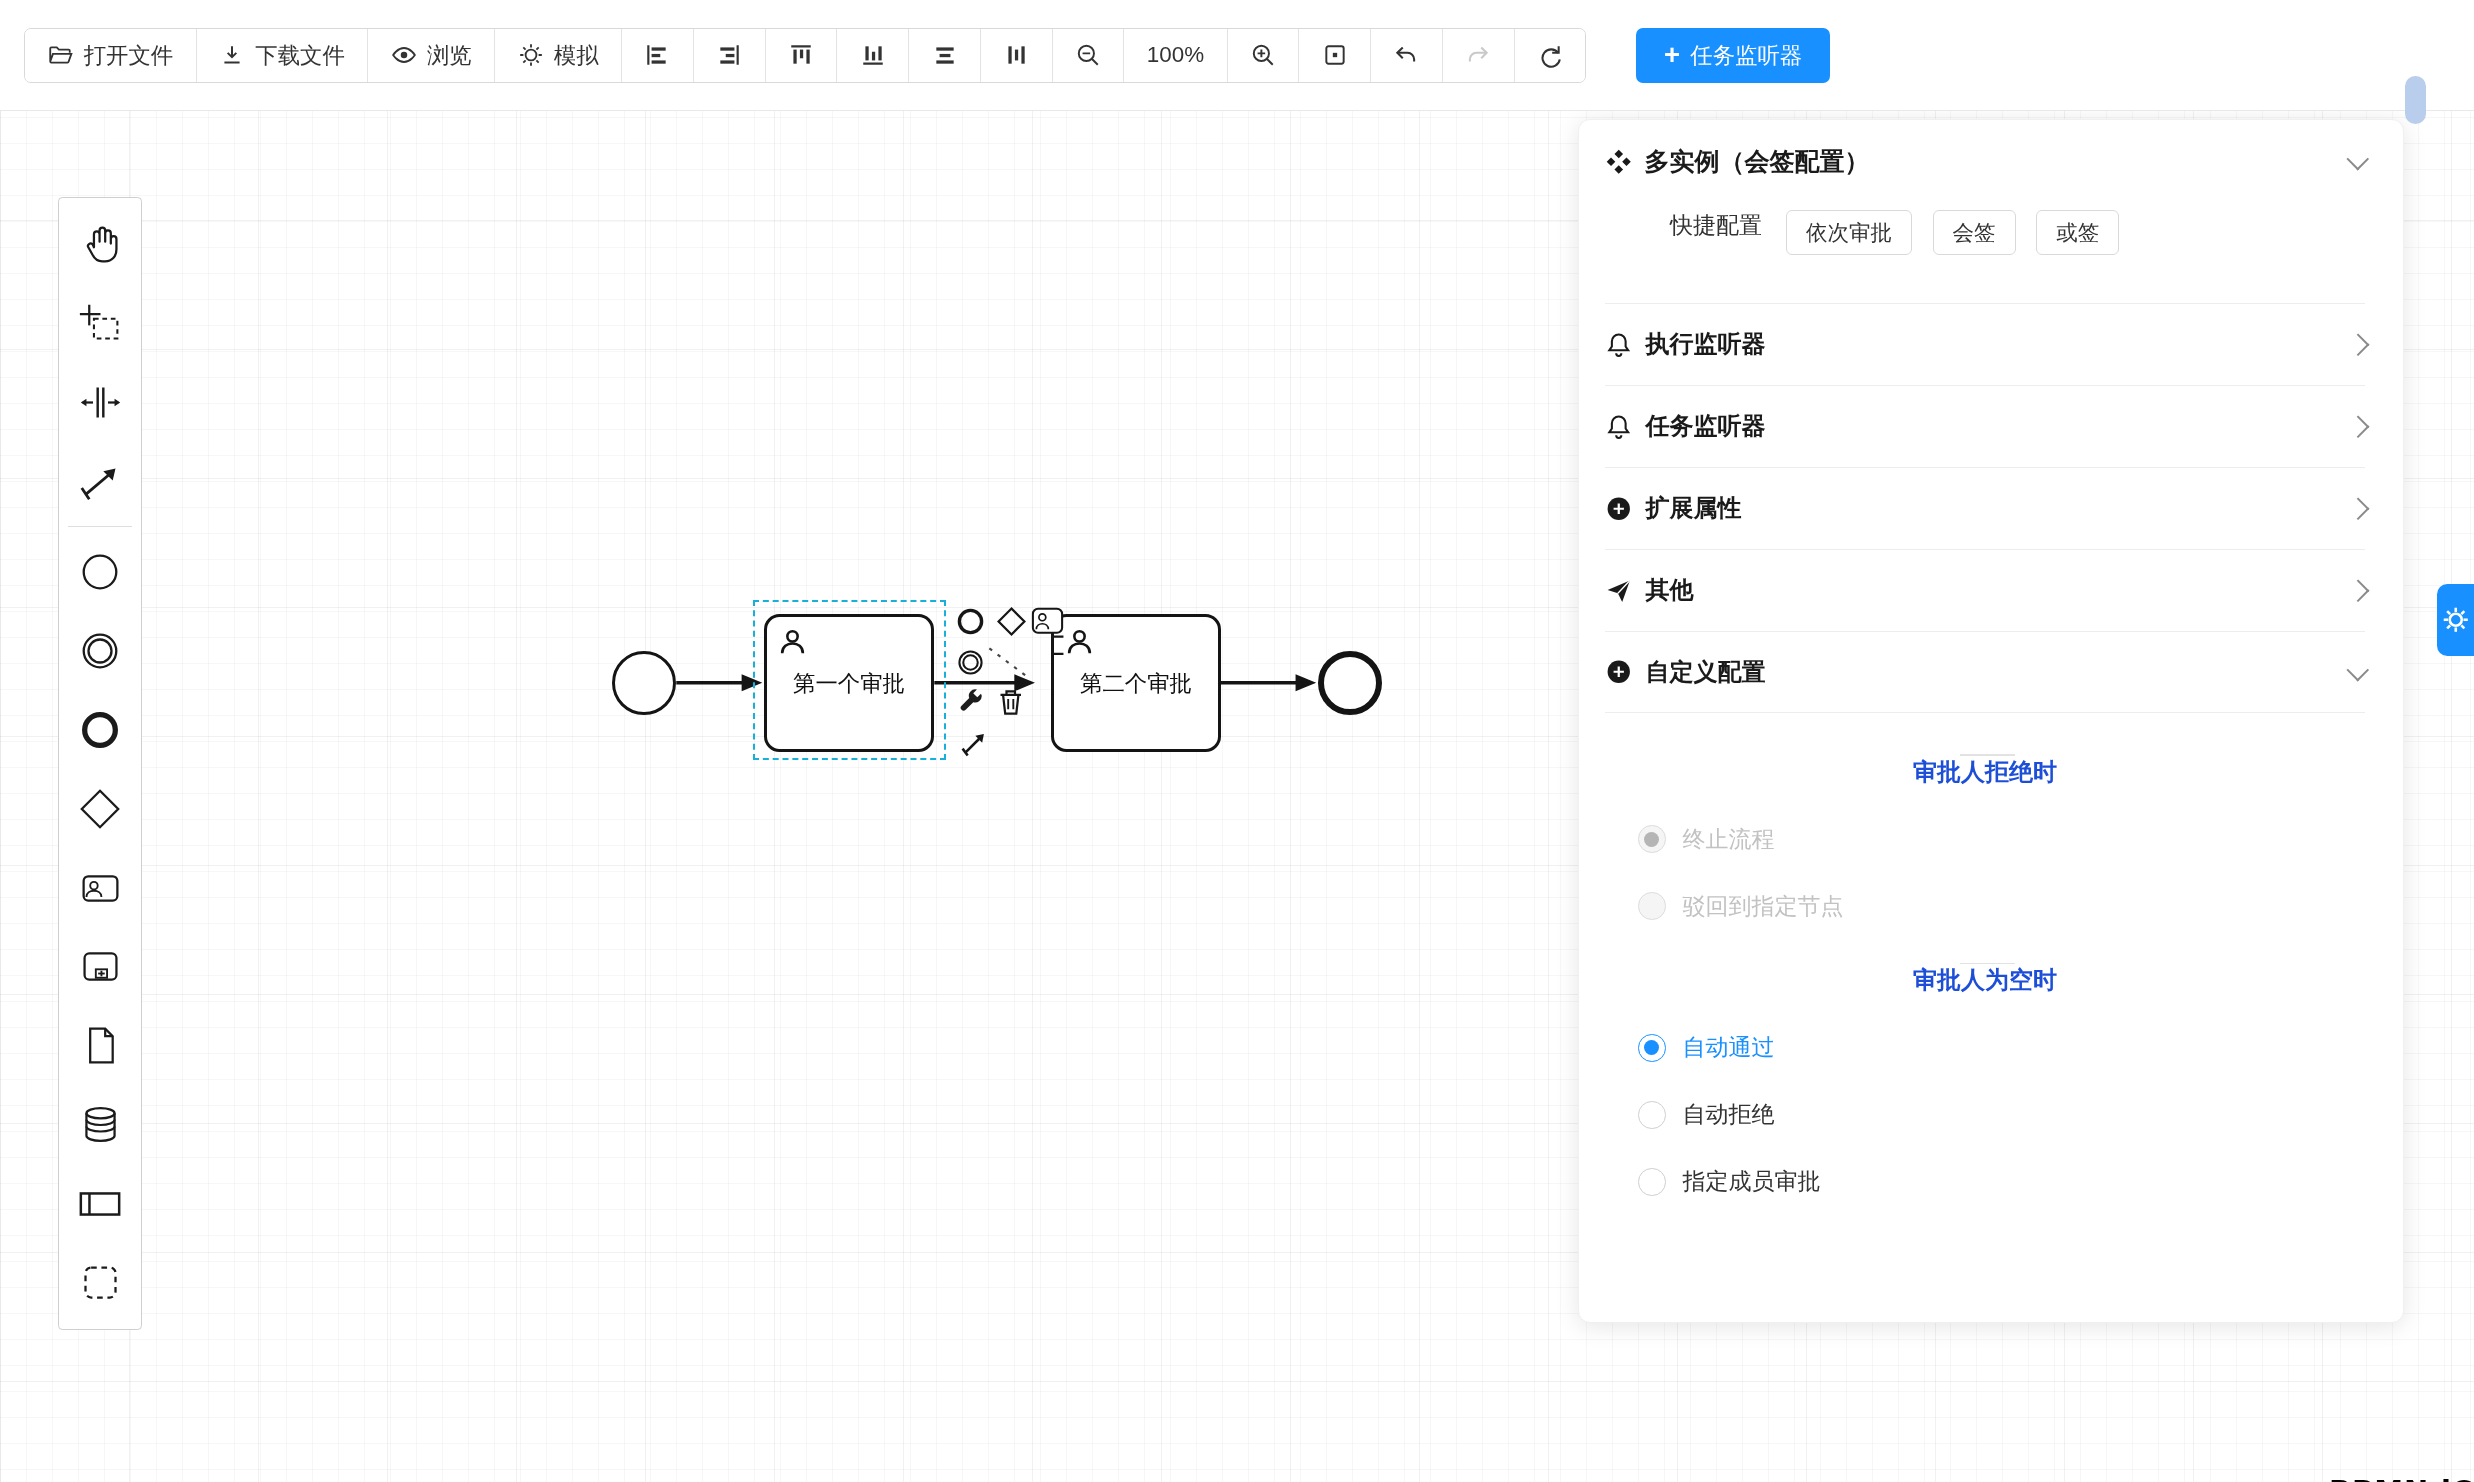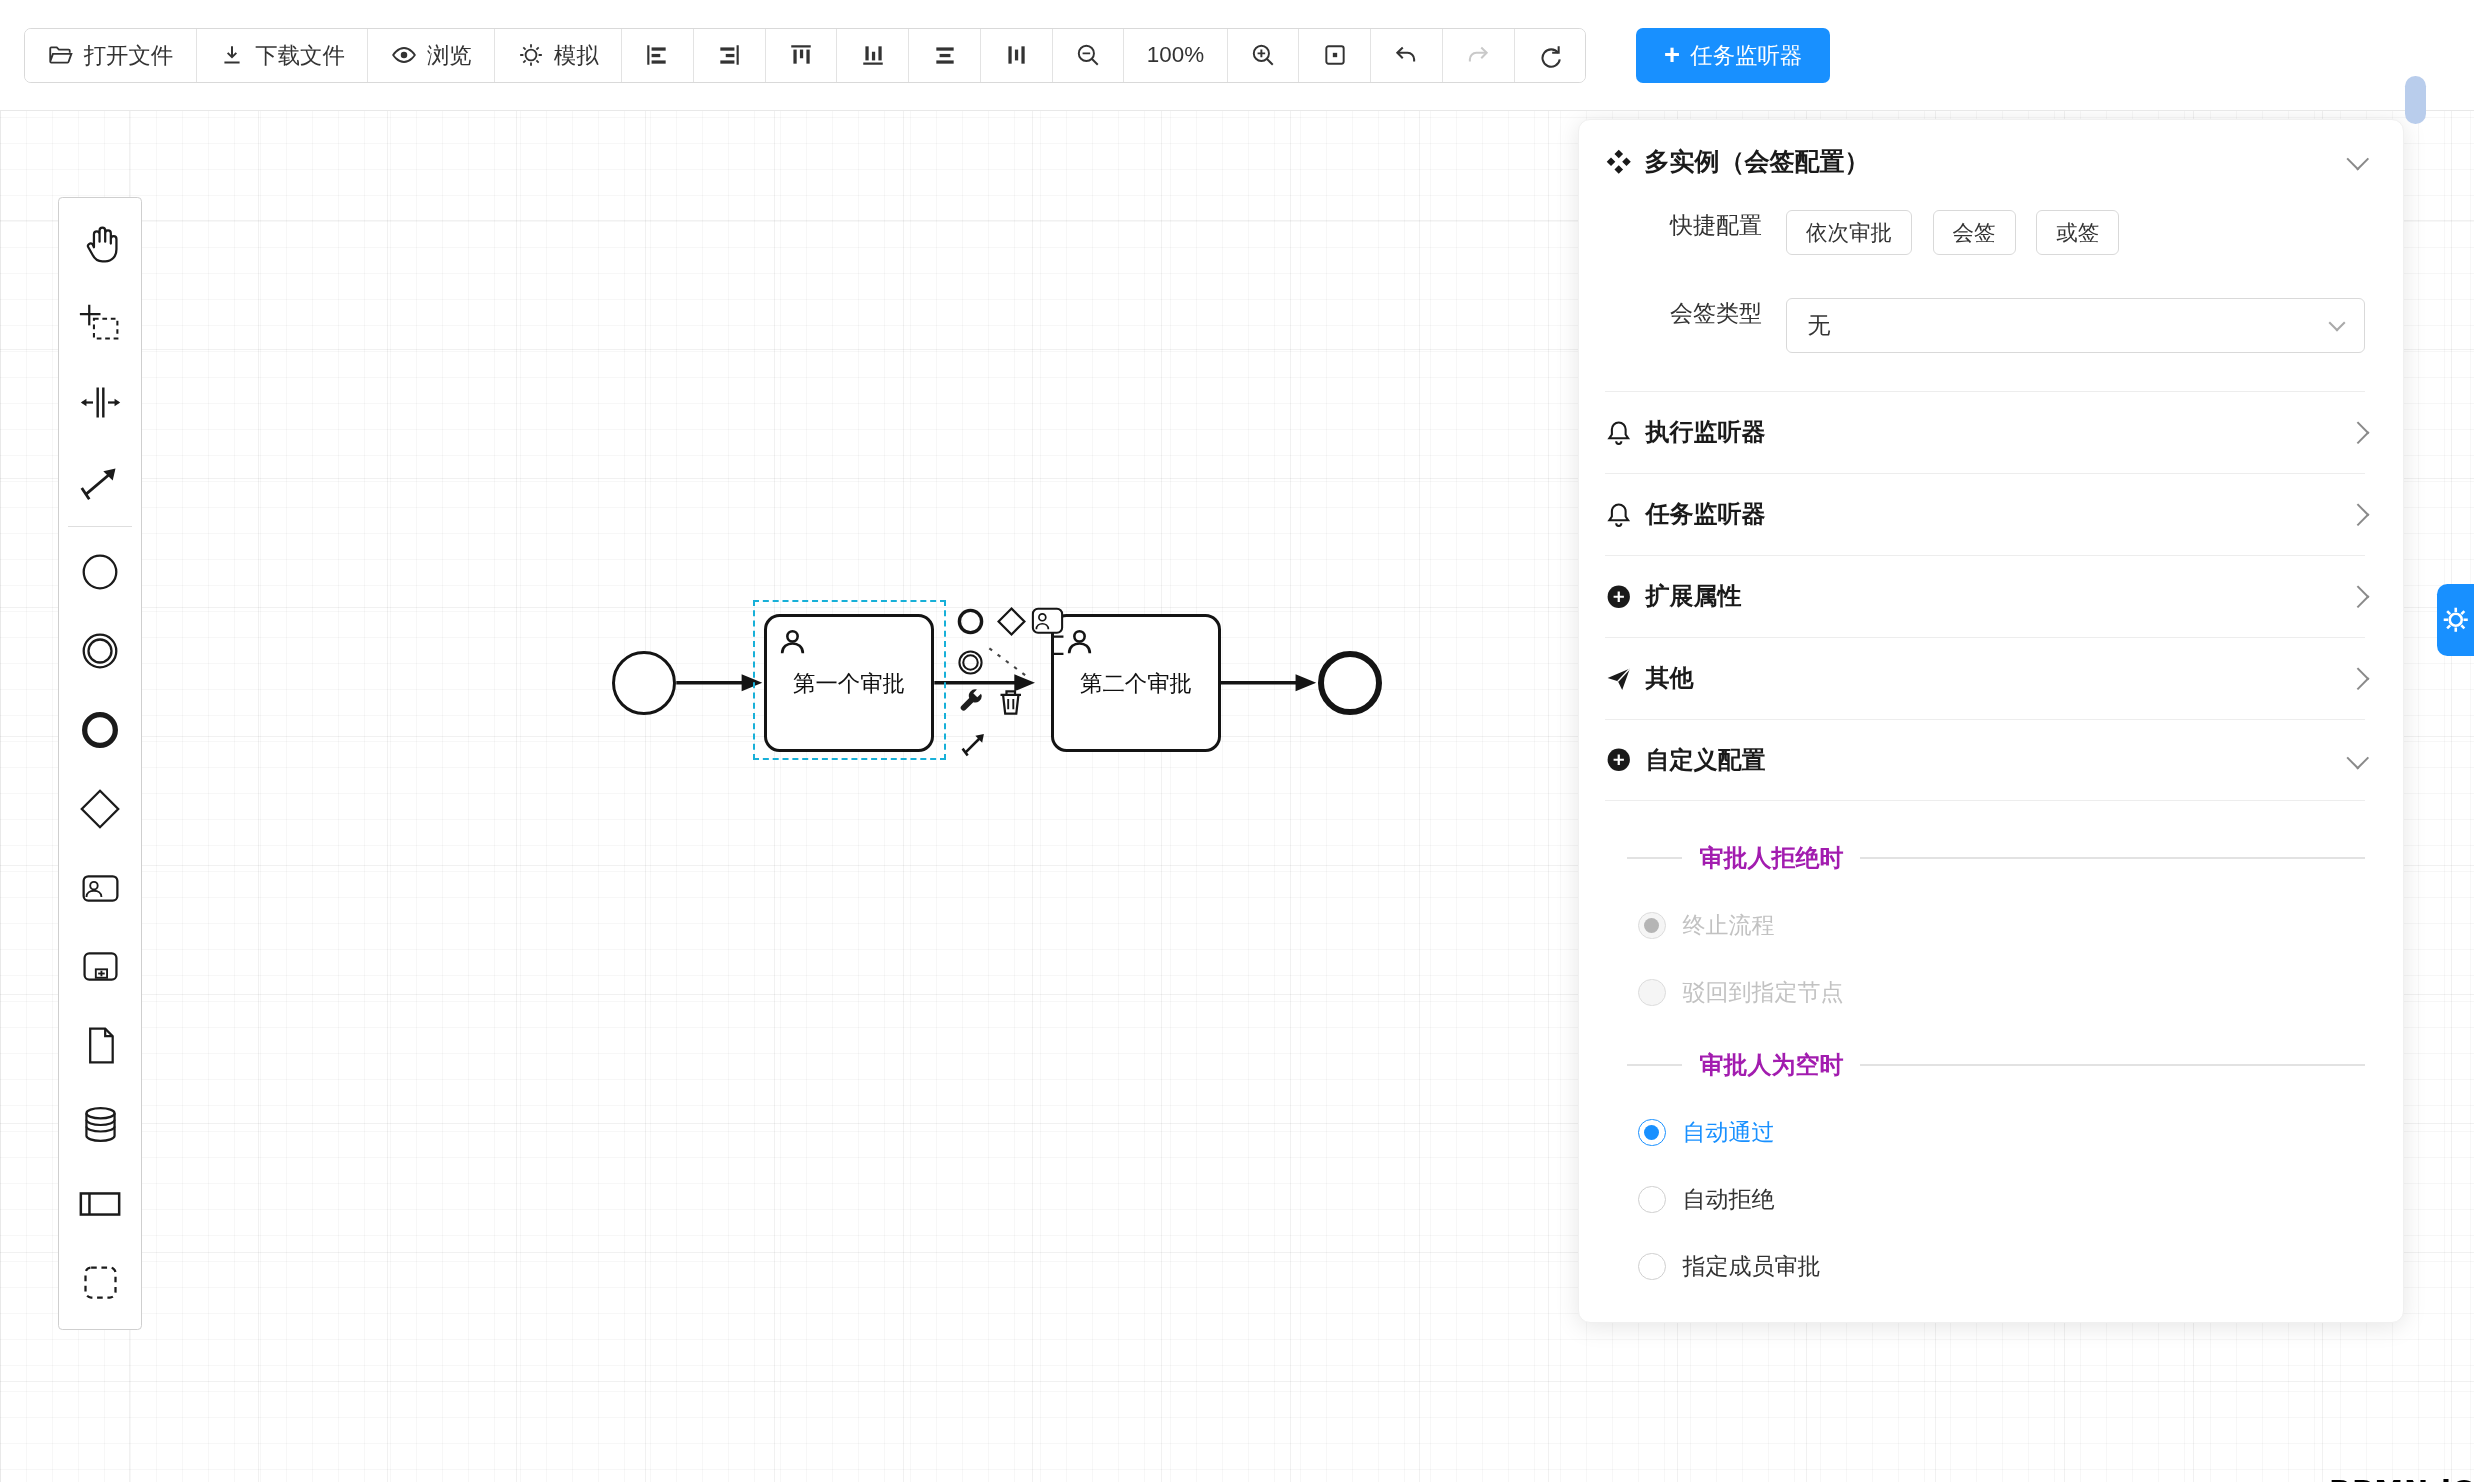--- a/index.html
+++ b/index.html
@@ -70,21 +70,21 @@
   .q-btn { border:0.9px solid #d9d9d9; border-radius:6px; background:#fff; height:45px; padding:0 19px;
     font-size:21.5px; color:#333; margin-right:20.6px; font-family:inherit; }
   .p-signtype { margin-top:33px; }
   .select { width:581px; height:55px; border:0.9px solid #d9d9d9; border-radius:6px; background:#fff;
     display:flex; align-items:center; justify-content:space-between; padding:0 20.6px; font-size:23px; color:#333; }
   .select .chev { width:12px; height:12px; border-width:2.2px; border-color:#a9a9a9; }
   .p-sections { margin-top:38px; }
   .p-section { height:82px; display:flex; align-items:center; gap:13px; font-size:24px; font-weight:bold;
     color:#1a1a1a; border-top:0.9px solid #ededed; }
   .p-section:last-child { border-bottom:0.9px solid #ededed; }
-  .sub-title { display:flex; align-items:center; margin-top:41px; font-weight:bold; font-size:24px; color:#a21caf; }
+  .sub-title { display:flex; align-items:center; margin-top:41px; font-weight:bold; font-size:24px; color:#1d4ed8;flex-direction:column; }
   .sub-title .line { height:1.7px; background:#e2e2e2; }
   .sub-title .l { width:55px; margin:0 17px 0 22.4px; flex:none; }
   .sub-title .r { flex:1; margin-left:17px; }
   .radio-row { display:flex; align-items:center; gap:17px; margin:36px 0 0 33px; font-size:23px; color:#333; }
   .radio { width:27.5px; height:27.5px; border-radius:50%; border:1.7px solid #cfcfcf; background:#fff; position:relative; flex:none; }
   .checked .radio { border-color:#1890ff; }
   .checked .radio::after { content:""; position:absolute; inset:5.2px; border-radius:50%; background:#1890ff; }
   .disabled .radio { background:#f5f5f5; border-color:#dcdcdc; }
   .disabled.checked .radio { border-color:#dcdcdc; }
   .disabled.checked .radio::after { background:#b5b5b5; }
@@ -284,27 +284,20 @@
     <span class="chev chev-d ml-auto"></span>
   </div>
 
   <div class="p-row p-quick">
     <span class="lbl">快捷配置</span>
     <button class="q-btn">依次审批</button>
     <button class="q-btn">会签</button>
     <button class="q-btn">或签</button>
   </div>
 
-  <div class="p-row p-signtype">
-    <span class="lbl">会签类型</span>
-    <div class="select">
-      <span>无</span>
-      <span class="chev chev-d"></span>
-    </div>
-  </div>
 
   <div class="p-sections">
     <div class="p-section">
       <svg width="27.5" height="27.5" viewBox="0 0 32 32">
           <path d="M16 4a8 8 0 0 1 8 8v6l3 4.5H5L8 18v-6a8 8 0 0 1 8-8z" fill="none" stroke="#1a1a1a" stroke-width="2.4"></path>
           <path d="M13 26a3 3 0 0 0 6 0" fill="none" stroke="#1a1a1a" stroke-width="2.4"></path>
         </svg>
       <span>执行监听器</span>
       <span class="chev chev-r ml-auto"></span>
     </div>

